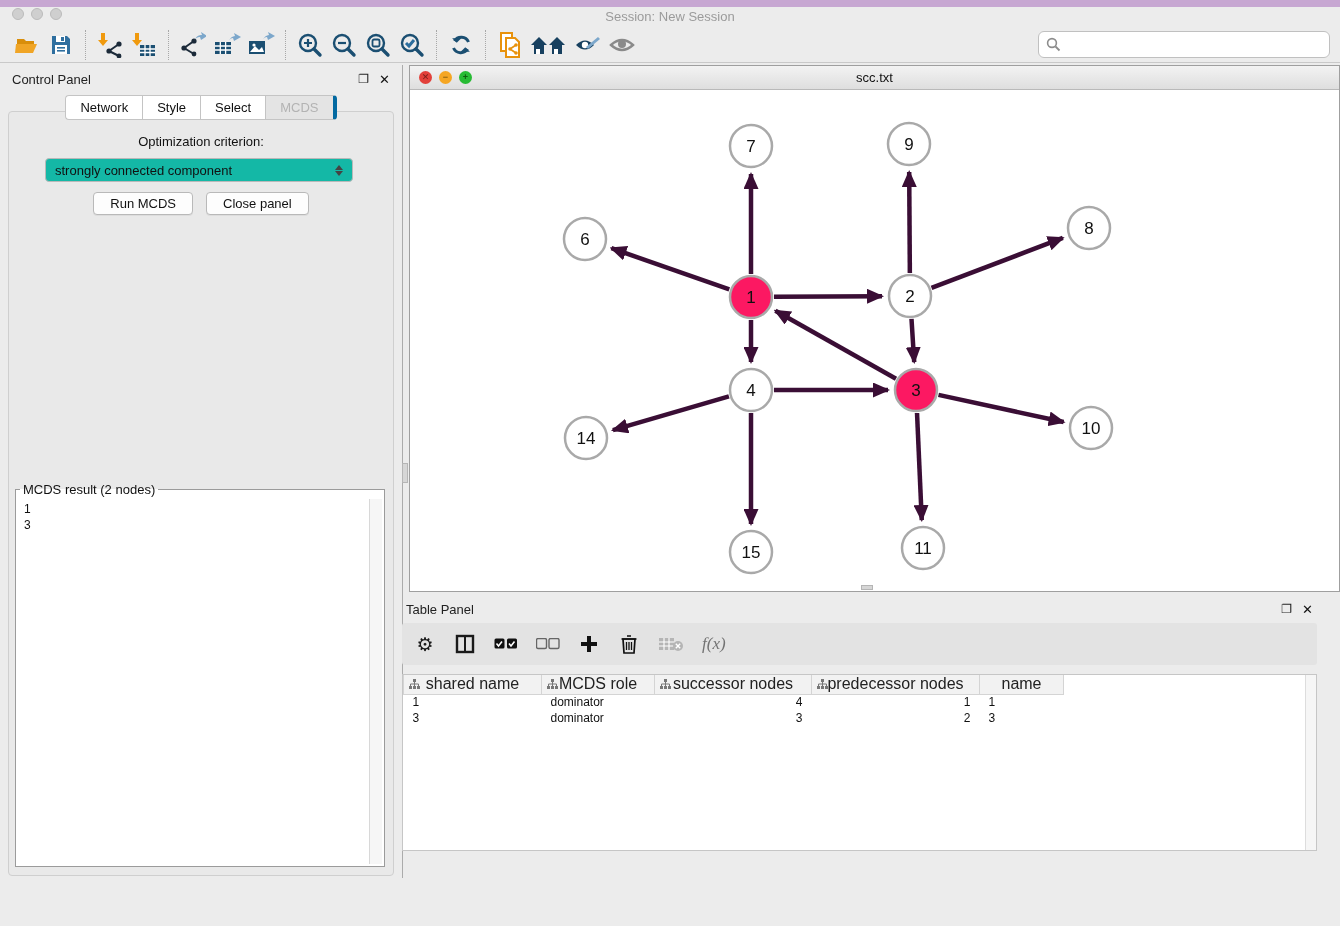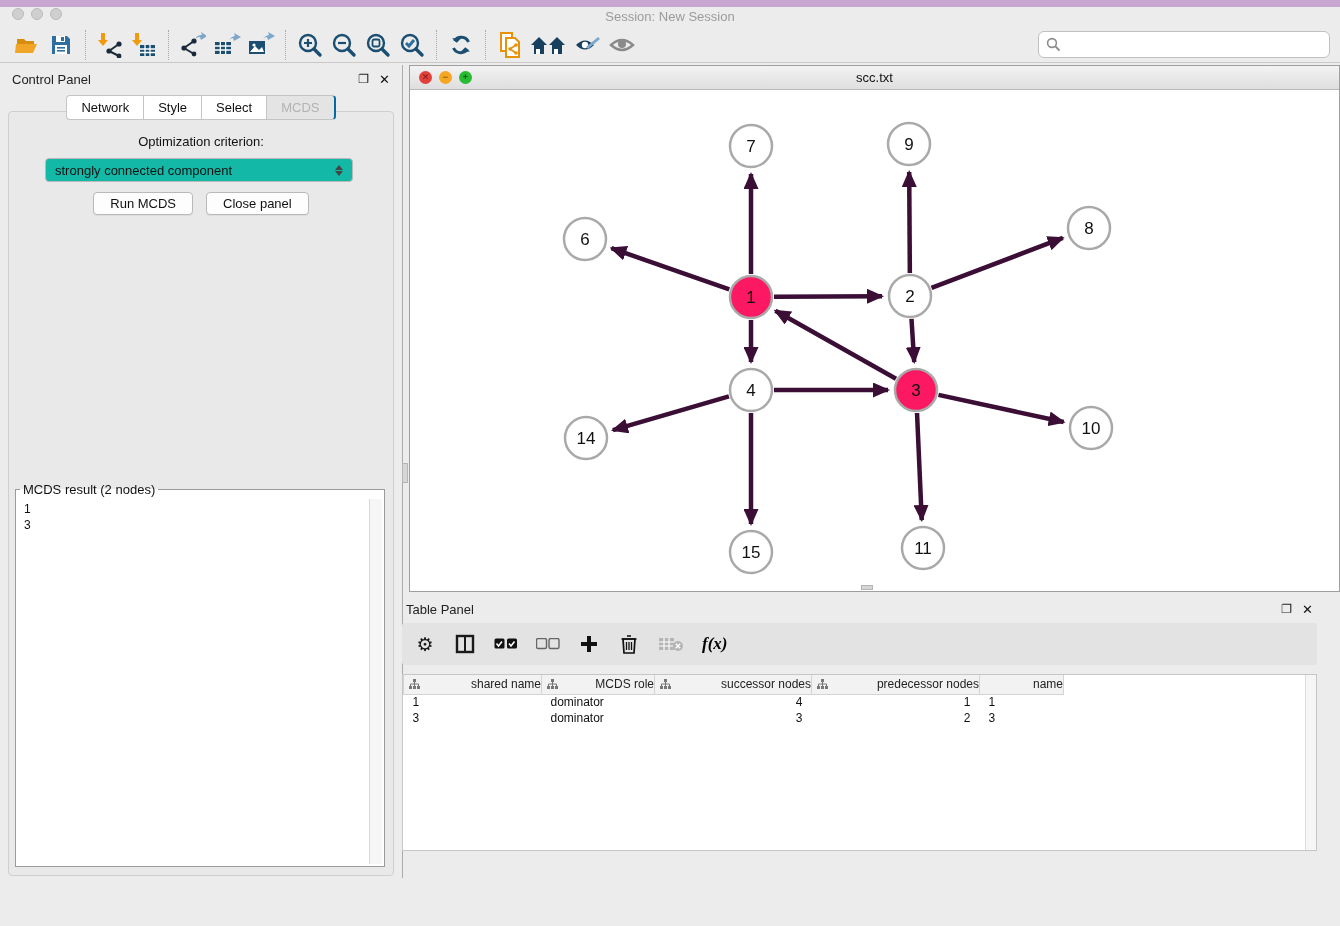--- a/index.html
+++ b/index.html
@@ -26,21 +26,21 @@
   #control-panel { left:0; top:65px; width:402px; height:813px; }
   .panel-header { height:28px; display:flex; align-items:center; padding:0 12px; }
   .panel-title { font-size:13px; color:#222; flex:1; }
   .float-ic { font-size:12px; color:#222; margin-right:10px; }
   .close-ic { font-size:13px; color:#111; font-weight:bold; }
 
   .cp-tabs { display:flex; justify-content:center; margin-top:2px; position:relative; z-index:2; }
   .tabbtn { font-size:13px; padding:4px 14px; background:#FFFFFF; border:1px solid #C4C4C4;
             border-right:none; color:#111; }
   .tabbtn:first-child { border-top-left-radius:4px; border-bottom-left-radius:4px; }
-  .tabbtn:last-child { border-right:2px solid #0369a1; border-top-right-radius:4px; border-bottom-right-radius:4px; }
+  .tabbtn:last-child { border-right:4px solid #0369a1; border-top-right-radius:4px; border-bottom-right-radius:4px; }
   .tabbtn.sel { background:#E4E4E4; color:#B3B3B3; }
 
   #cp-content { position:absolute; left:8px; right:8px; top:46px; bottom:2px;
                 background:#E9E9E9; border:1px solid #CFCFCF; border-radius:4px; }
   #opt-label { text-align:center; font-size:13px; color:#111; margin-top:22px; }
   #criterion-select { position:absolute; left:36px; right:40px; top:46px; height:24px; background:#14b8a6;
                       border:1px solid #B9B9B9; border-radius:4px; font-size:13px; display:flex;
                       align-items:center; padding:0 9px; color:#111; }
   .sel-arrows { margin-left:auto; display:flex; flex-direction:column; align-items:center; gap:1px; }
   .tri-up { width:0; height:0; border-left:4px solid transparent; border-right:4px solid transparent; border-bottom:5px solid #444; }
@@ -71,28 +71,28 @@
              line-height:13px; text-align:center; font-weight:bold; }
   #net-title { width:100%; text-align:center; font-size:13px; color:#111; }
   #network-canvas { position:absolute; left:0; top:24px; right:0; bottom:0; background:#FFFFFF; }
   #network-canvas svg { display:block; }
 
   
   #table-panel { left:394px; top:595px; width:931px; height:295px; }
   #tp-toolbar { position:absolute; left:8px; right:8px; top:28px; height:42px; background:#E3E3E3;
                 border-radius:3px; display:flex; align-items:center; padding-left:12px; gap:18px; }
   .tp-ic { display:flex; align-items:center; justify-content:center; min-width:22px; height:24px; }
-  .fx-label { font-family:"Liberation Serif","DejaVu Serif",serif; font-style:italic; font-size:17px; color:#000000;font-weight:bold; }
+  .fx-label { font-family:"Liberation Serif","DejaVu Serif",serif; font-style:italic; font-size:17px; color:#737373; }
   .gear-glyph { font-size:19px; color:#1A1A1A; font-family:"DejaVu Sans",sans-serif; }
 
   #node-table-wrap { position:absolute; left:8px; right:8px; top:79px; bottom:39px; background:#FFFFFF;
                      border:1px solid #C6C6C6; overflow:hidden; }
   table { border-collapse:collapse; table-layout:fixed; }
-  th { background:#F2F2F2; border:1px solid #D4D4D4; border-top:none; height:19px; font-size:12px;
-       font-weight:normal; color:#222; position:relative;text-align:right; }
+  th { background:#F2F2F2; border:1px solid #D4D4D4; border-top:none; height:19px; font-size:16px;
+       font-weight:normal; color:#222; position:relative; }
   th .hdr-lab { display:inline-block; }
   th .hdr-ic { position:absolute; left:5px; top:4px; }
   td { font-size:12px; color:#111; height:16px; padding:0 9px; white-space:nowrap; overflow:hidden; }
   #tbl-scrollbar { position:absolute; right:0; top:0; bottom:0; width:11px; background:#F6F6F6; border-left:1px solid #DDD; }
 
   #table-tabs { position:absolute; left:0; right:0; bottom:7px; display:flex; justify-content:center; }
   #table-tabs .tabbtn { padding:4px 13px; }
 
   
   #status-bar { left:0; top:928px; width:1340px; height:36px; background:#E2E2E2; border-top:1px solid #C4C4C4; }

